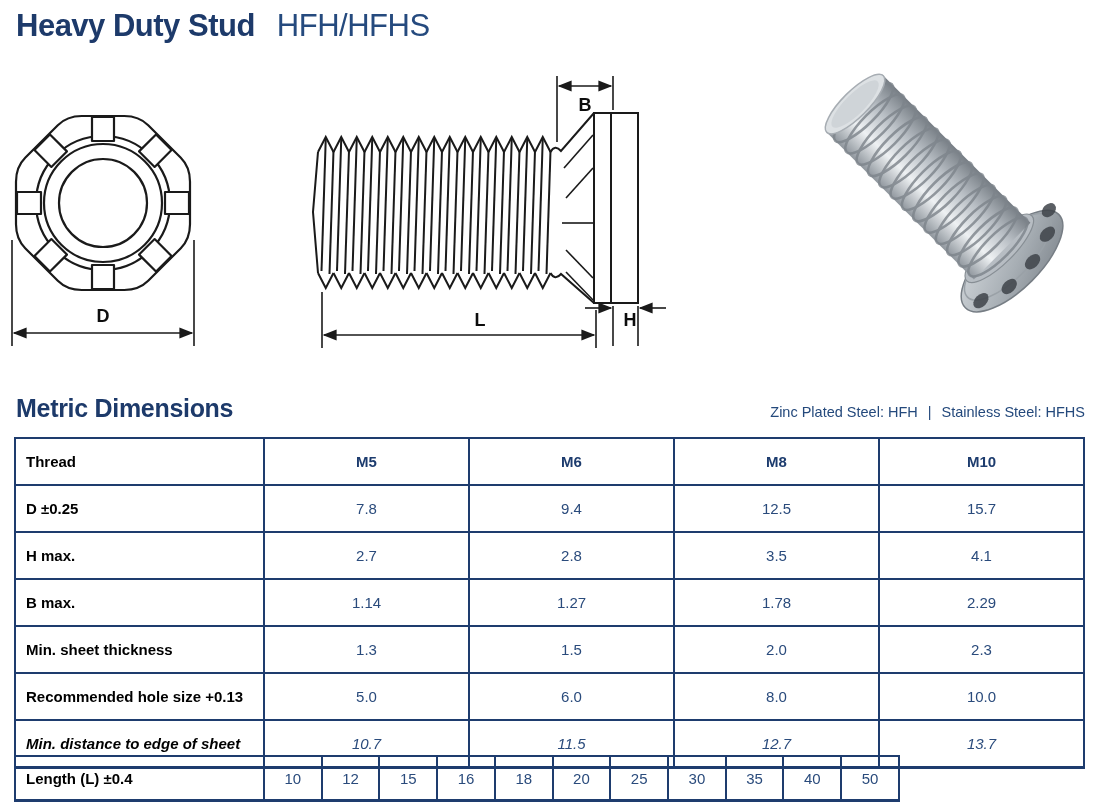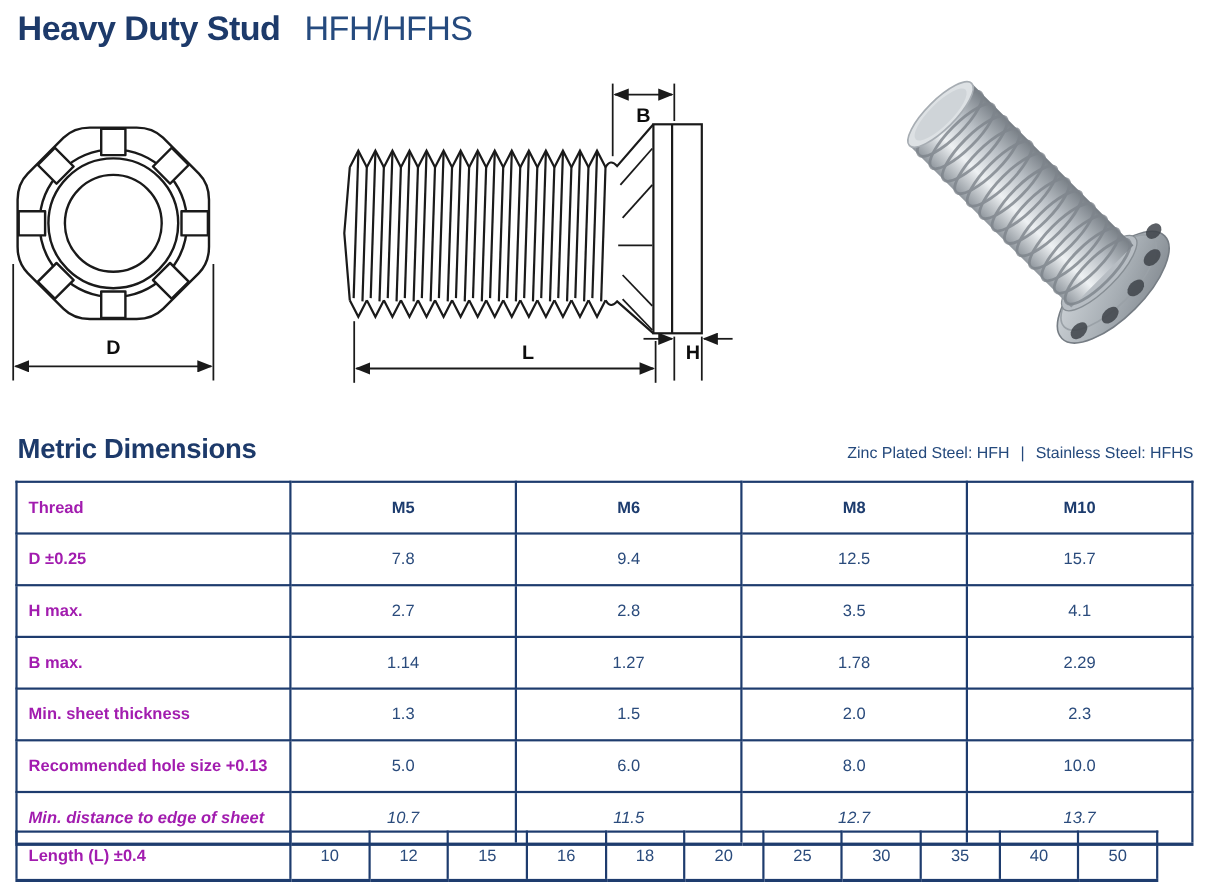--- a/index.html
+++ b/index.html
@@ -13,23 +13,23 @@
   #section-heading{position:absolute;left:16px;top:394px;font-size:25px;font-weight:bold;color:#1d3a6a;letter-spacing:-0.3px;}
   #finish-note{position:absolute;right:11px;top:404px;font-size:14.5px;color:#24497c;}
   #finish-note .sep{margin:0 10px;color:#24497c;}
   
   .dim-label{position:absolute;font-size:18px;font-weight:bold;color:#0d0d0d;text-align:center;}
   
   table{border-collapse:collapse;table-layout:fixed;}
   #metric-table{position:absolute;left:14px;top:437px;width:1071px;}
   #metric-table td{border:2px solid #1e3c6e;height:43px;vertical-align:middle;}
   #metric-table tr:last-child td{border-bottom-width:3px;font-style:italic;}
-  #length-table{position:absolute;left:14px;top:755px;width:1039px;}
+  #length-table{position:absolute;left:14px;top:755px;width:886px;}
   #length-table td{border:2px solid #1e3c6e;border-bottom-width:4px;height:40px;vertical-align:middle;}
-  .row-label{font-size:15px;font-weight:bold;color:#a21caf;padding-left:10px;text-align:left;}
+  .row-label{font-size:15px;font-weight:bold;color:#000000;padding-left:10px;text-align:left;}
   .col-h{font-size:15px;font-weight:bold;color:#1d3c6e;text-align:center;}
   .val{font-size:15px;font-weight:normal;color:#2a4b7c;text-align:center;}
   svg{position:absolute;}
 </style>
 </head>
 <body>
 
 <div id="page">
 
   <div id="title-row">

